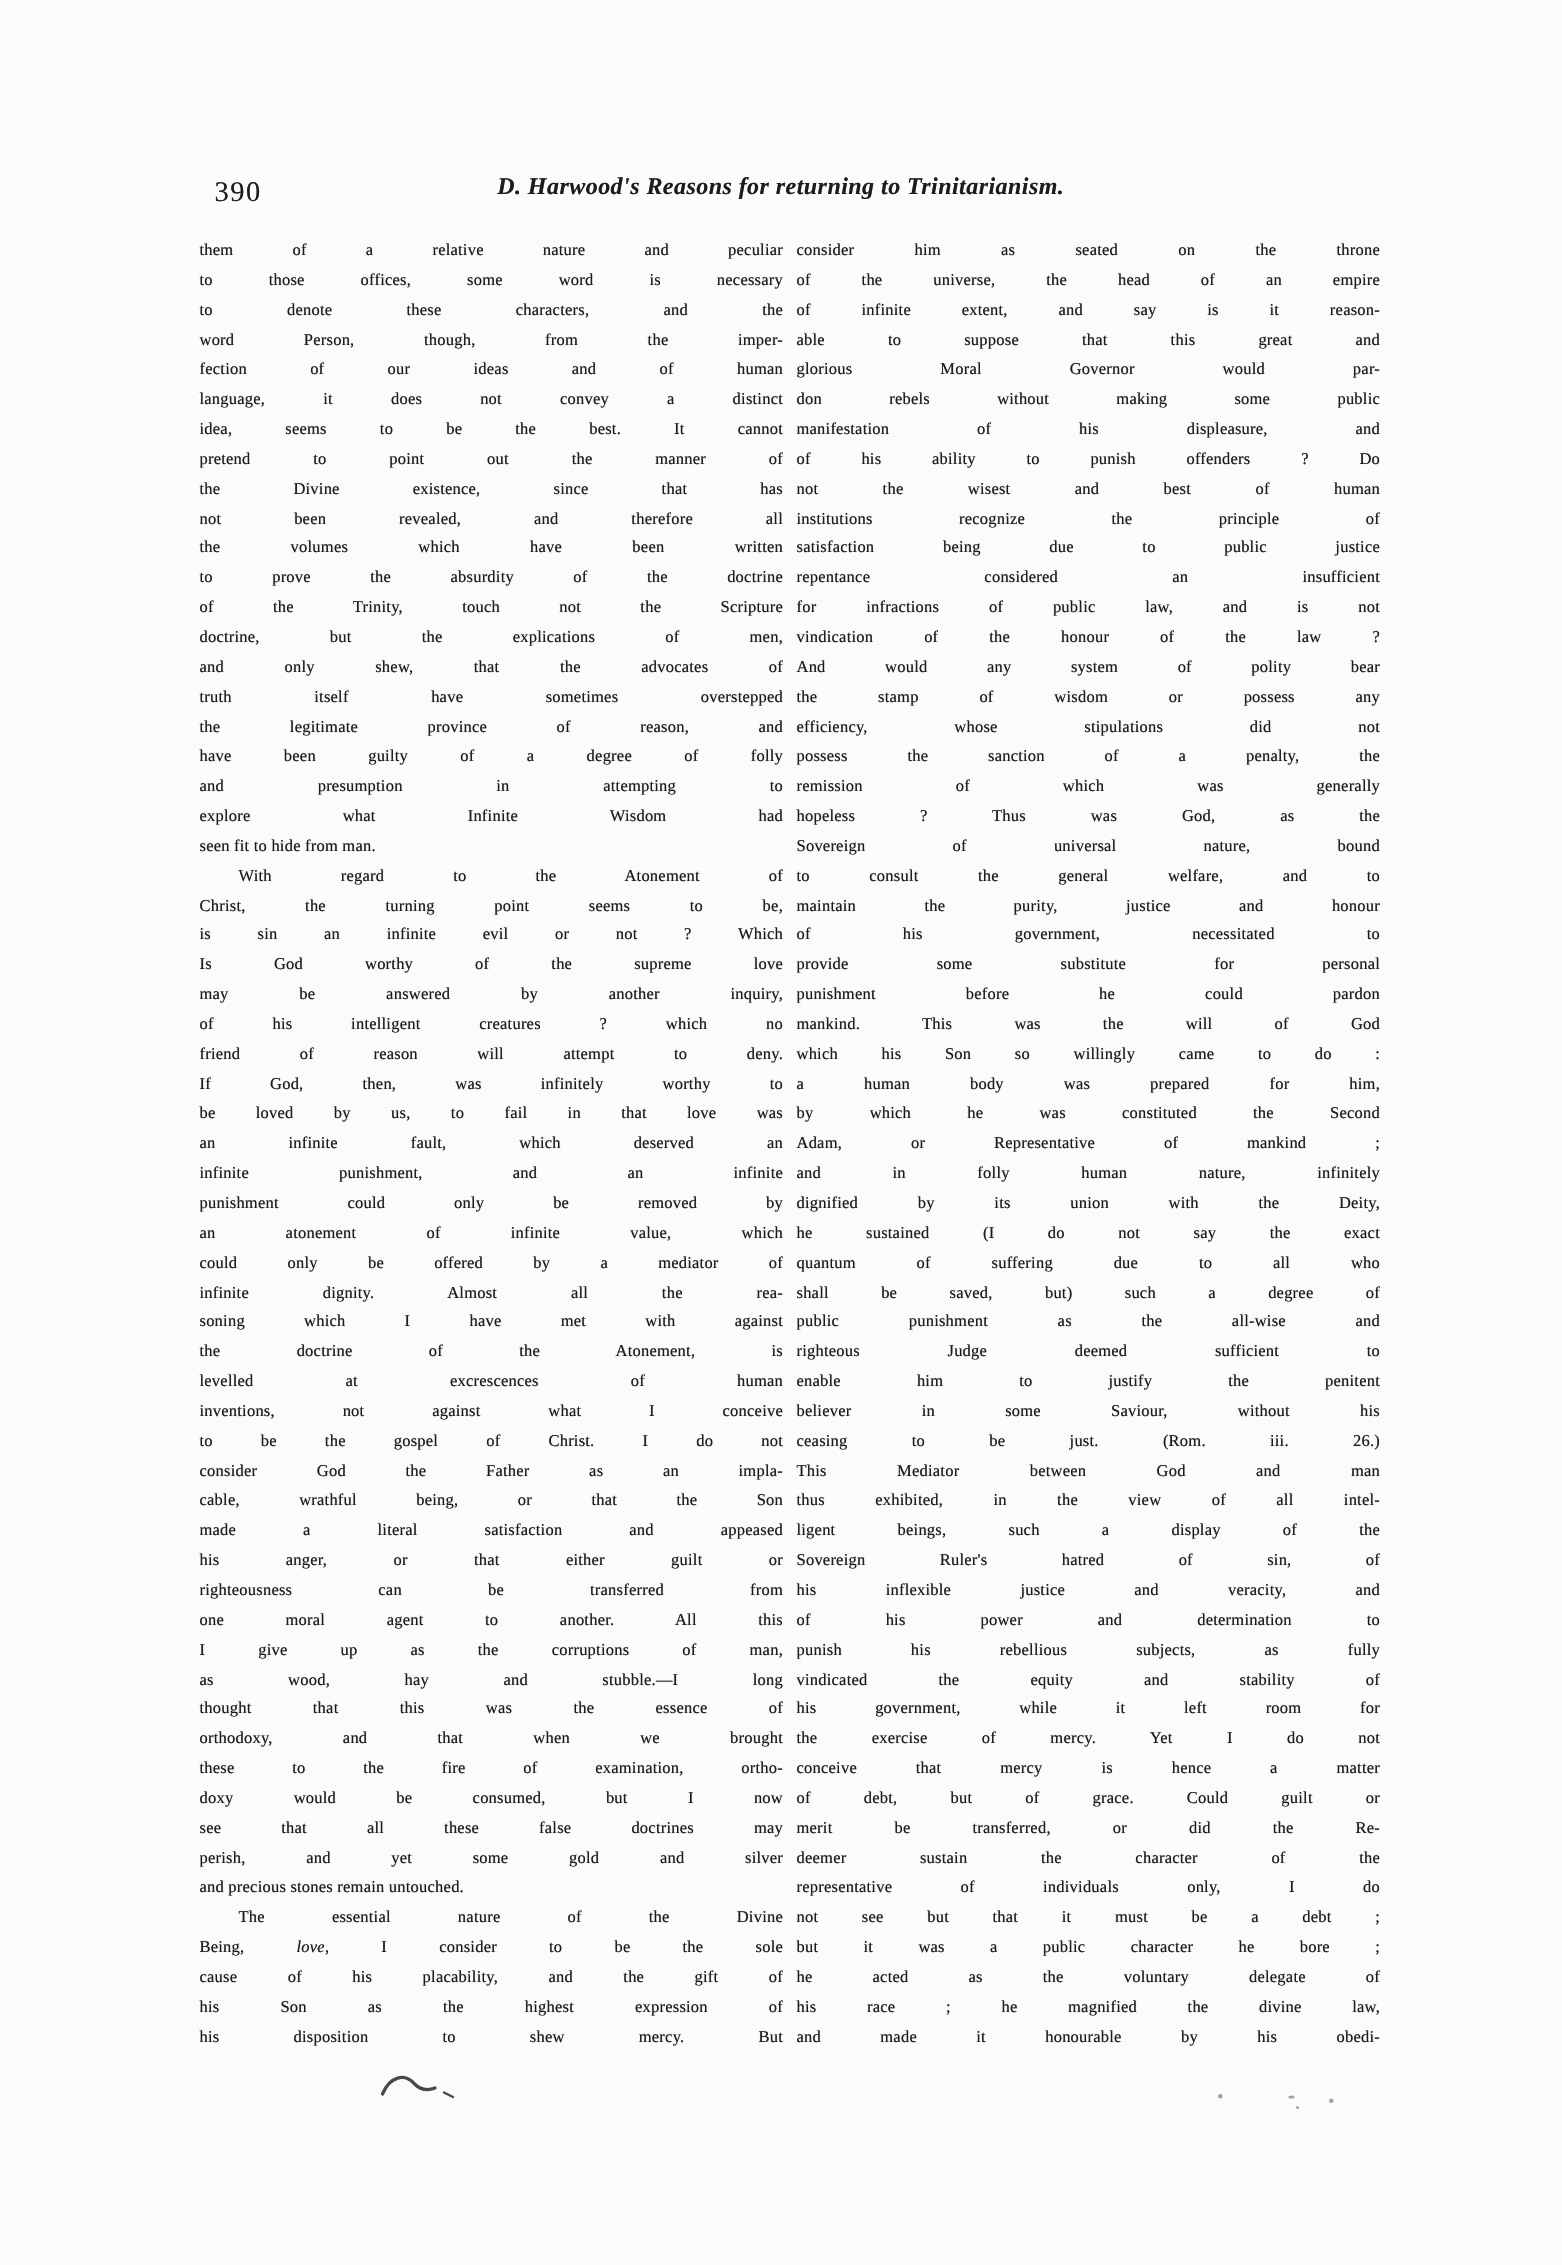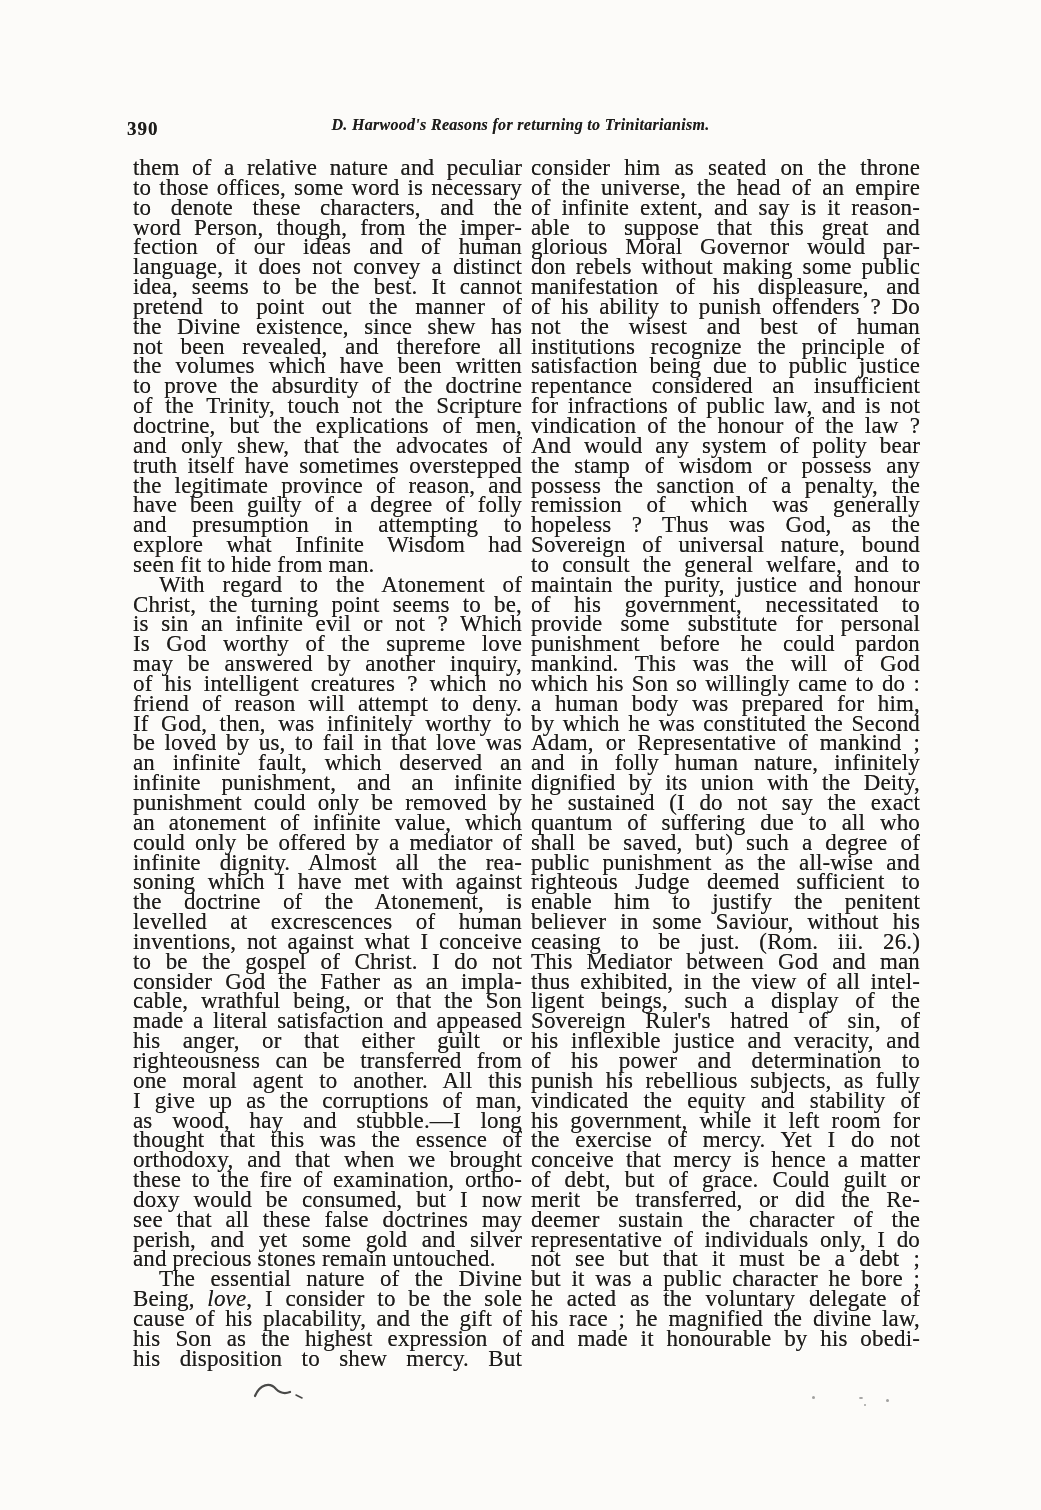--- a/index.html
+++ b/index.html
@@ -15,35 +15,35 @@
     position:relative;
     overflow:hidden;
   }
   .page{
     position:absolute;inset:0;
   }
   .header{
     position:absolute;top:116px;left:0;width:1041px;height:30px;
   }
   .page-number{
-    position:absolute;left:127px;top:2px;
-    font-size:19px;font-weight:bold;letter-spacing:1px;
+    position:absolute;left:143px;top:2px;
+    font-size:19px;font-weight:normal;letter-spacing:1px;
     text-shadow:0 0 0.4px rgba(0,0,0,0.55);
   }
   .running-title{
     position:absolute;left:0;width:1041px;top:0;
     text-align:center;
     font-style:italic;font-weight:bold;
     font-size:16px;letter-spacing:0.3px;
     text-shadow:0 0 0.4px rgba(0,0,0,0.5);
   }
   .column{
     position:absolute;top:158px;
     width:389px;
-    font-size:23px;
+    font-size:11px;
     text-shadow:0 0 0.45px rgba(0,0,0,0.6);
     letter-spacing:0.15px;
   }
   .col-left{left:133px;}
   .col-right{left:531px;}
   .tl{
     height:19.85px;line-height:19.85px;
     text-align:justify;
     -moz-text-align-last:justify;
     text-align-last:justify;
@@ -81,21 +81,21 @@
 
   <div class="column col-left">
       <div class="tl">them of a relative nature and peculiar</div>
       <div class="tl">to those offices, some word is necessary</div>
       <div class="tl">to denote these characters, and the</div>
       <div class="tl">word Person, though, from the imper-</div>
       <div class="tl">fection of our ideas and of human</div>
       <div class="tl">language, it does not convey a distinct</div>
       <div class="tl">idea, seems to be the best.  It cannot</div>
       <div class="tl">pretend to point out the manner of</div>
-      <div class="tl">the Divine existence, since shew has</div>
+      <div class="tl">the Divine existence, since that has</div>
       <div class="tl">not been revealed, and therefore all</div>
       <div class="tl">the volumes which have been written</div>
       <div class="tl">to prove the absurdity of the doctrine</div>
       <div class="tl">of the Trinity, touch not the Scripture</div>
       <div class="tl">doctrine, but the explications of men,</div>
       <div class="tl">and only shew, that the advocates of</div>
       <div class="tl">truth itself have sometimes overstepped</div>
       <div class="tl">the legitimate province of reason, and</div>
       <div class="tl">have been guilty of a degree of folly</div>
       <div class="tl">and presumption in attempting to</div>
@@ -153,20 +153,21 @@
       <div class="tl">manifestation of his displeasure, and</div>
       <div class="tl">of his ability to punish offenders ?  Do</div>
       <div class="tl">not the wisest and best of human</div>
       <div class="tl">institutions recognize the principle of</div>
       <div class="tl">satisfaction being due to public justice</div>
       <div class="tl">repentance considered an insufficient</div>
       <div class="tl">for infractions of public law, and is not</div>
       <div class="tl">vindication of the honour of the law ?</div>
       <div class="tl">And would any system of polity bear</div>
       <div class="tl">the stamp of wisdom or possess any</div>
+      <div class="tl">efficiency, whose stipulations did not</div>
       <div class="tl">possess the sanction of a penalty, the</div>
       <div class="tl">remission of which was generally</div>
       <div class="tl">hopeless ?  Thus was God, as the</div>
       <div class="tl">Sovereign of universal nature, bound</div>
       <div class="tl">to consult the general welfare, and to</div>
       <div class="tl">maintain the purity, justice and honour</div>
       <div class="tl">of his government, necessitated to</div>
       <div class="tl">provide some substitute for personal</div>
       <div class="tl">punishment before he could pardon</div>
       <div class="tl">mankind.  This was the will of God</div>

